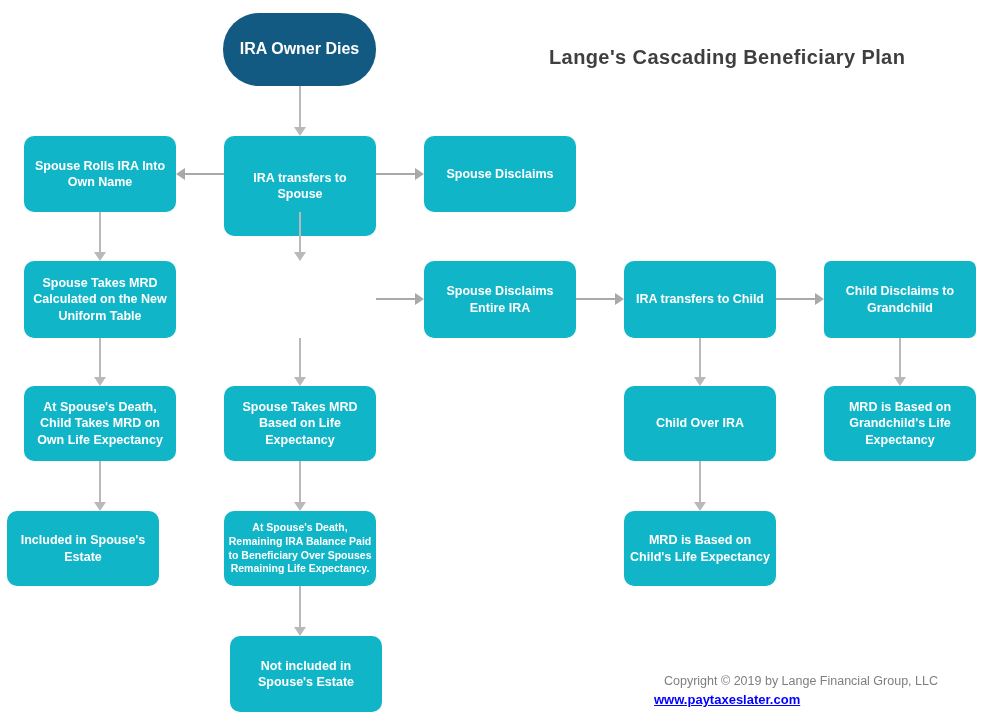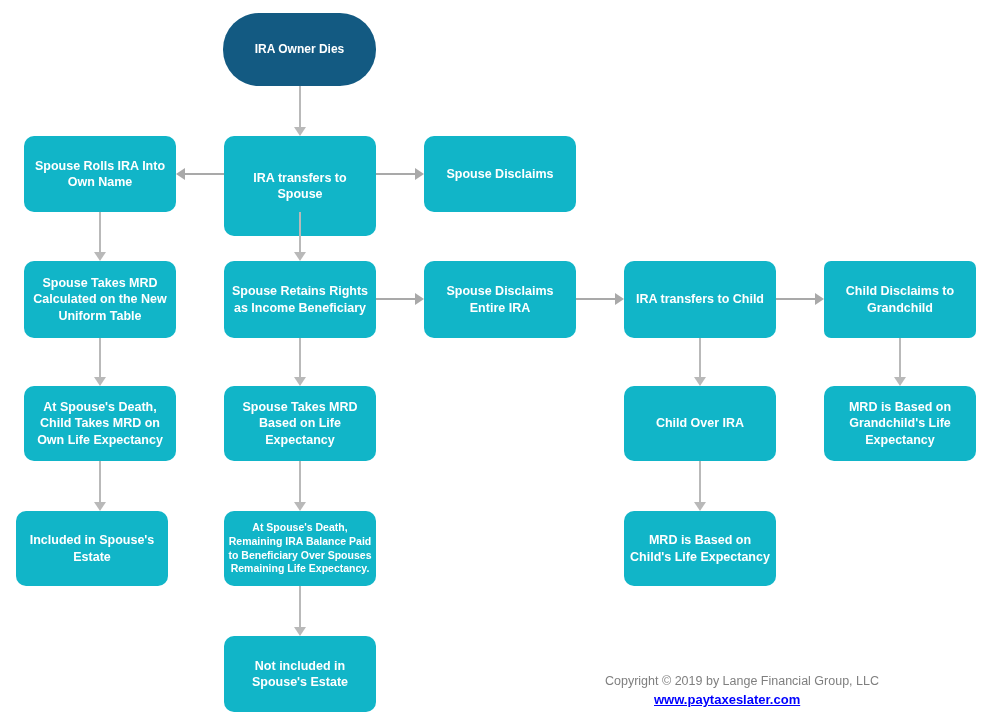--- a/index.html
+++ b/index.html
@@ -7,21 +7,21 @@
     position:relative;width:1000px;height:725px;background:#ffffff;
     font-family:"Liberation Sans",sans-serif;overflow:hidden;
   }
   .node{
     position:absolute;background:#11b5c8;border-radius:10px;
     display:flex;align-items:center;justify-content:center;
     color:#ffffff;font-weight:bold;font-size:12.5px;line-height:1.3;
     text-align:center;white-space:pre-line;padding:0 4px;box-sizing:border-box;
   }
   .node.start{
-    background:#135a82;border-radius:36px;font-size:12px;
+    background:#135a82;border-radius:36px;font-size:16px;
   }
   .node.small-text{font-size:10.5px;line-height:1.32;padding:0 2px;}
   .arr-v{position:absolute;width:2px;background:#b9b9b9;}
   .arr-v::after{
     content:"";position:absolute;left:-5px;bottom:-9px;width:0;height:0;
     border-left:6px solid transparent;border-right:6px solid transparent;
     border-top:9px solid #b9b9b9;
   }
   .arr-r{position:absolute;height:2px;background:#a9a9a9;}
   .arr-r::after{
@@ -33,32 +33,33 @@
   .arr-l::before{
     content:"";position:absolute;top:-5px;left:-9px;width:0;height:0;
     border-top:6px solid transparent;border-bottom:6px solid transparent;
     border-right:9px solid #a9a9a9;
   }
   .diagram-title{
     position:absolute;left:549px;top:46px;font-size:20px;font-weight:bold;
     color:#3f3f3f;letter-spacing:0.4px;
   }
   .copyright{
-    position:absolute;left:605px;top:674px;font-size:12.5px;color:#7f7f7f;
+    position:absolute;left:664px;top:674px;font-size:12.5px;color:#7f7f7f;
   }
   .site-link{
     position:absolute;left:654px;top:692px;font-size:13px;font-weight:bold;
     color:#0000ff;text-decoration:underline;cursor:pointer;
   }
 </style>
 </head>
 <body>
 
 <div id="stage">
 
+  <div class="diagram-title">Lange's Cascading Beneficiary Plan</div>
 
   <div class="node start" style="left:223px;top:13px;width:153px;height:73px;">
     <span>IRA Owner Dies</span>
   </div>
 
   <div class="node" style="left:24px;top:136px;width:152px;height:76px;">
     <span>Spouse Rolls IRA Into
 Own Name</span>
   </div>
   <div class="node" style="left:224px;top:136px;width:152px;height:100px;">
@@ -66,24 +67,20 @@
 Spouse</span>
   </div>
   <div class="node" style="left:424px;top:136px;width:152px;height:76px;">
     <span>Spouse Disclaims</span>
   </div>
 
   <div class="node" style="left:24px;top:261px;width:152px;height:77px;">
     <span>Spouse Takes MRD
 Calculated on the New
 Uniform Table</span>
-  </div>
-  <div class="node" style="left:224px;top:261px;width:152px;height:77px;">
-    <span>Spouse Retains Rights
-as Income Beneficiary</span>
   </div>
   <div class="node" style="left:424px;top:261px;width:152px;height:77px;">
     <span>Spouse Disclaims
 Entire IRA</span>
   </div>
   <div class="node" style="left:624px;top:261px;width:152px;height:77px;">
     <span>IRA transfers to Child</span>
   </div>
   <div class="node" style="left:824px;top:261px;width:152px;height:77px;border-radius:7px;">
     <span>Child Disclaims to
@@ -102,36 +99,36 @@
   </div>
   <div class="node" style="left:624px;top:386px;width:152px;height:75px;">
     <span>Child Over IRA</span>
   </div>
   <div class="node" style="left:824px;top:386px;width:152px;height:75px;">
     <span>MRD is Based on
 Grandchild's Life
 Expectancy</span>
   </div>
 
-  <div class="node" style="left:16px;top:511px;width:152px;height:75px;">
+  <div class="node" style="left:7px;top:511px;width:152px;height:75px;">
     <span>Included in Spouse's
 Estate</span>
   </div>
   <div class="node small-text" style="left:224px;top:511px;width:152px;height:75px;">
     <span>At Spouse's Death,
 Remaining IRA Balance Paid
 to Beneficiary Over Spouses
 Remaining Life Expectancy.</span>
   </div>
   <div class="node" style="left:624px;top:511px;width:152px;height:75px;">
     <span>MRD is Based on
 Child's Life Expectancy</span>
   </div>
 
-  <div class="node" style="left:224px;top:636px;width:152px;height:76px;">
+  <div class="node" style="left:230px;top:636px;width:152px;height:76px;">
     <span>Not included in
 Spouse's Estate</span>
   </div>
 
   <div class="arr-v" style="left:299px;top:86px;height:41px;"></div>
   <div class="arr-v" style="left:99px;top:212px;height:40px;"></div>
   <div class="arr-v" style="left:299px;top:212px;height:40px;"></div>
   <div class="arr-v" style="left:99px;top:338px;height:39px;"></div>
   <div class="arr-v" style="left:299px;top:338px;height:39px;"></div>
   <div class="arr-v" style="left:699px;top:338px;height:39px;"></div>

